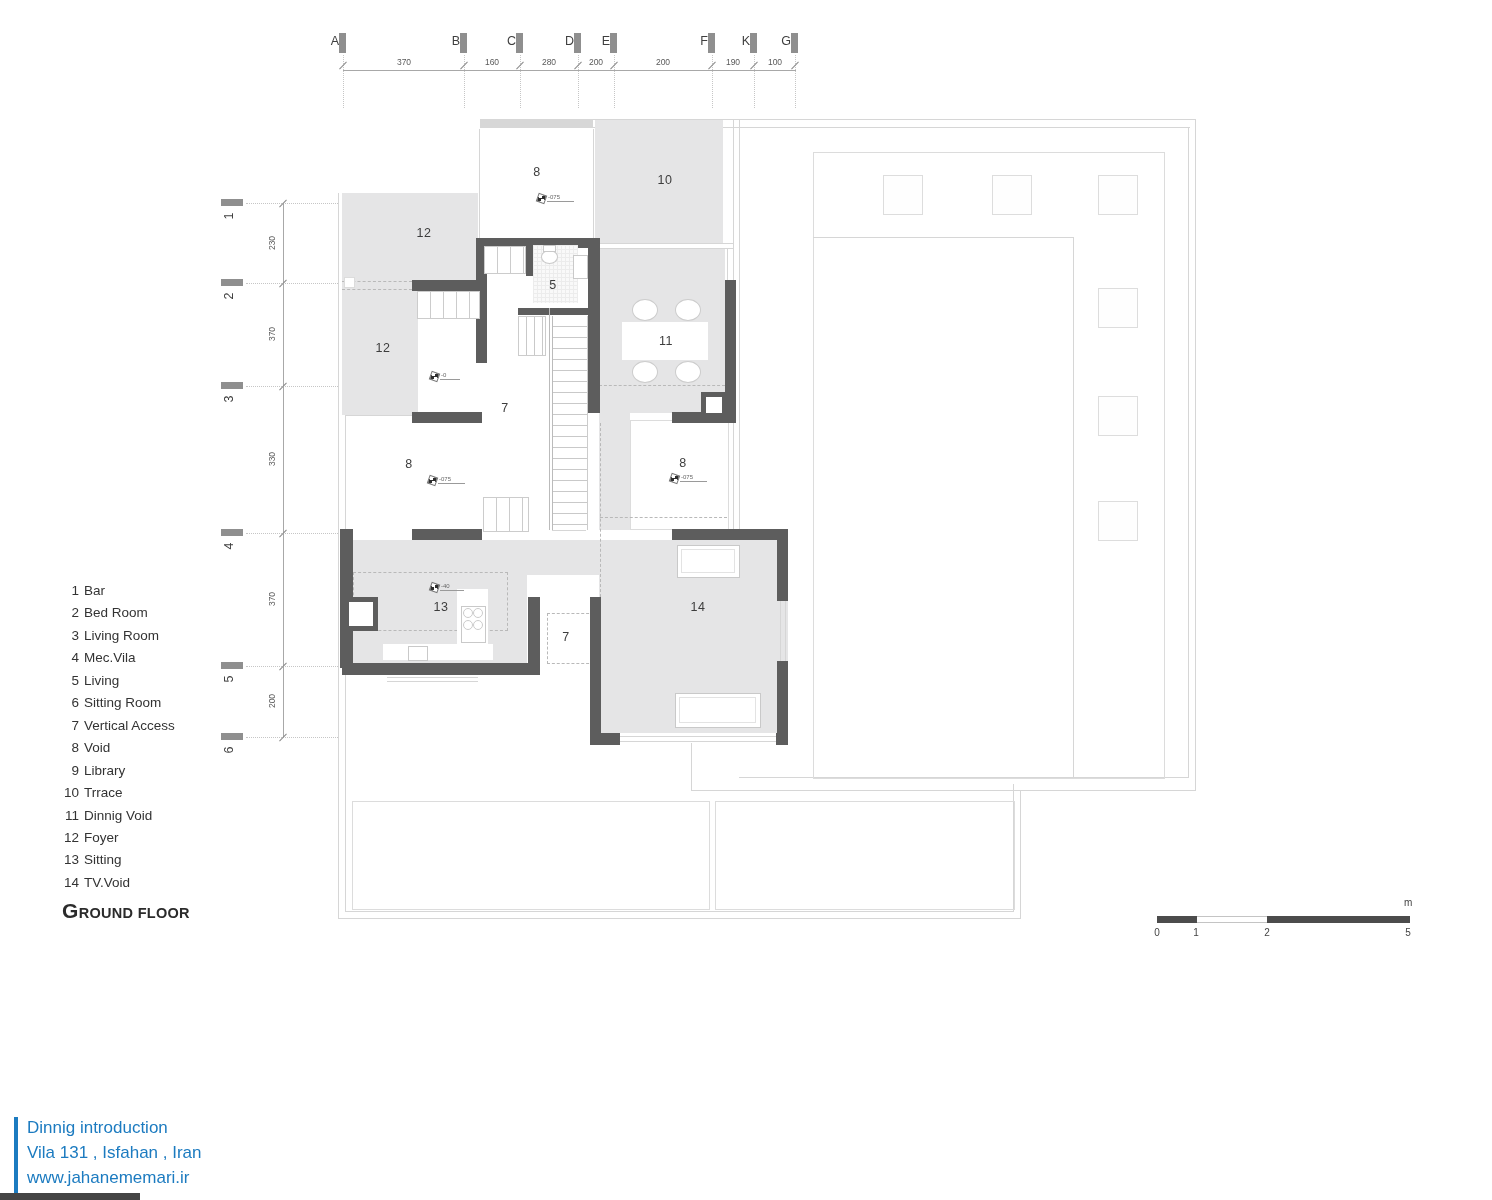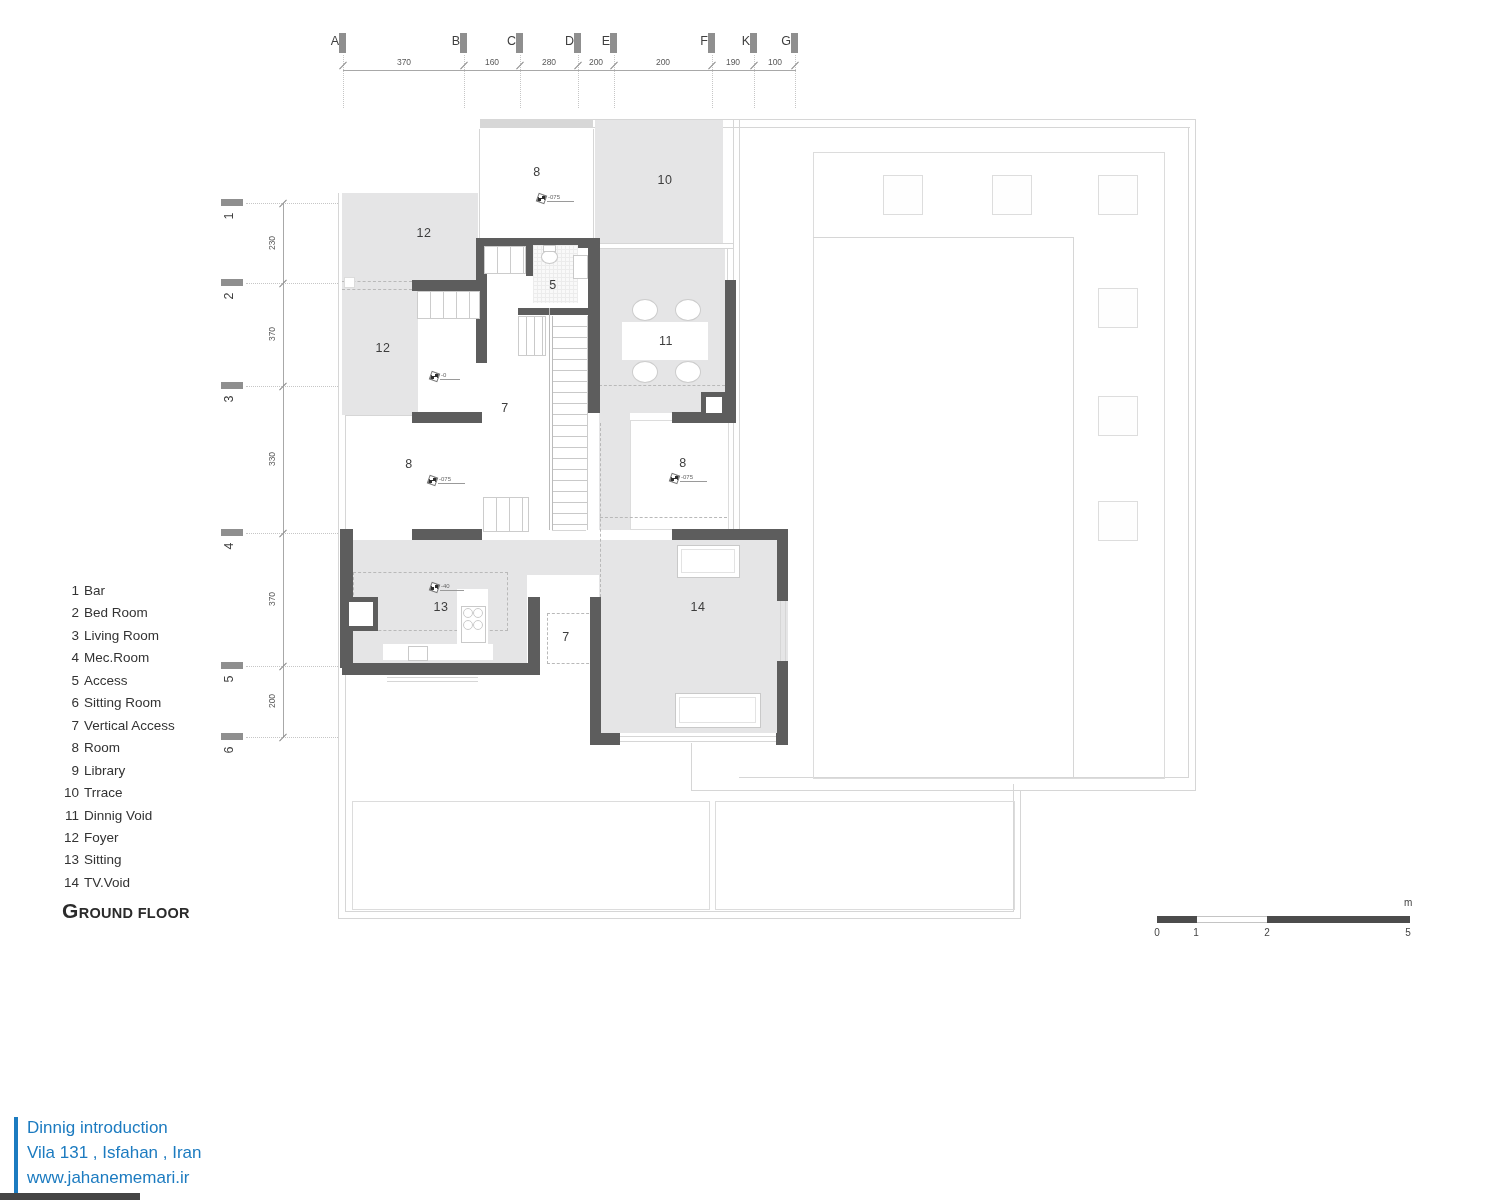--- a/index.html
+++ b/index.html
@@ -377,41 +377,41 @@
         <span>Bed Room</span>
       </div>
 
       <div class="li">
         <span class="num">3</span>
         <span>Living Room</span>
       </div>
 
       <div class="li">
         <span class="num">4</span>
-        <span>Mec.Room</span>
+        <span>Mec.Vila</span>
       </div>
 
       <div class="li">
         <span class="num">5</span>
-        <span>Access</span>
+        <span>Living</span>
       </div>
 
       <div class="li">
         <span class="num">6</span>
         <span>Sitting Room</span>
       </div>
 
       <div class="li">
         <span class="num">7</span>
         <span>Vertical Access</span>
       </div>
 
       <div class="li">
         <span class="num">8</span>
-        <span>Room</span>
+        <span>Void</span>
       </div>
 
       <div class="li">
         <span class="num">9</span>
         <span>Library</span>
       </div>
 
       <div class="li">
         <span class="num">10</span>
         <span>Trrace</span>

